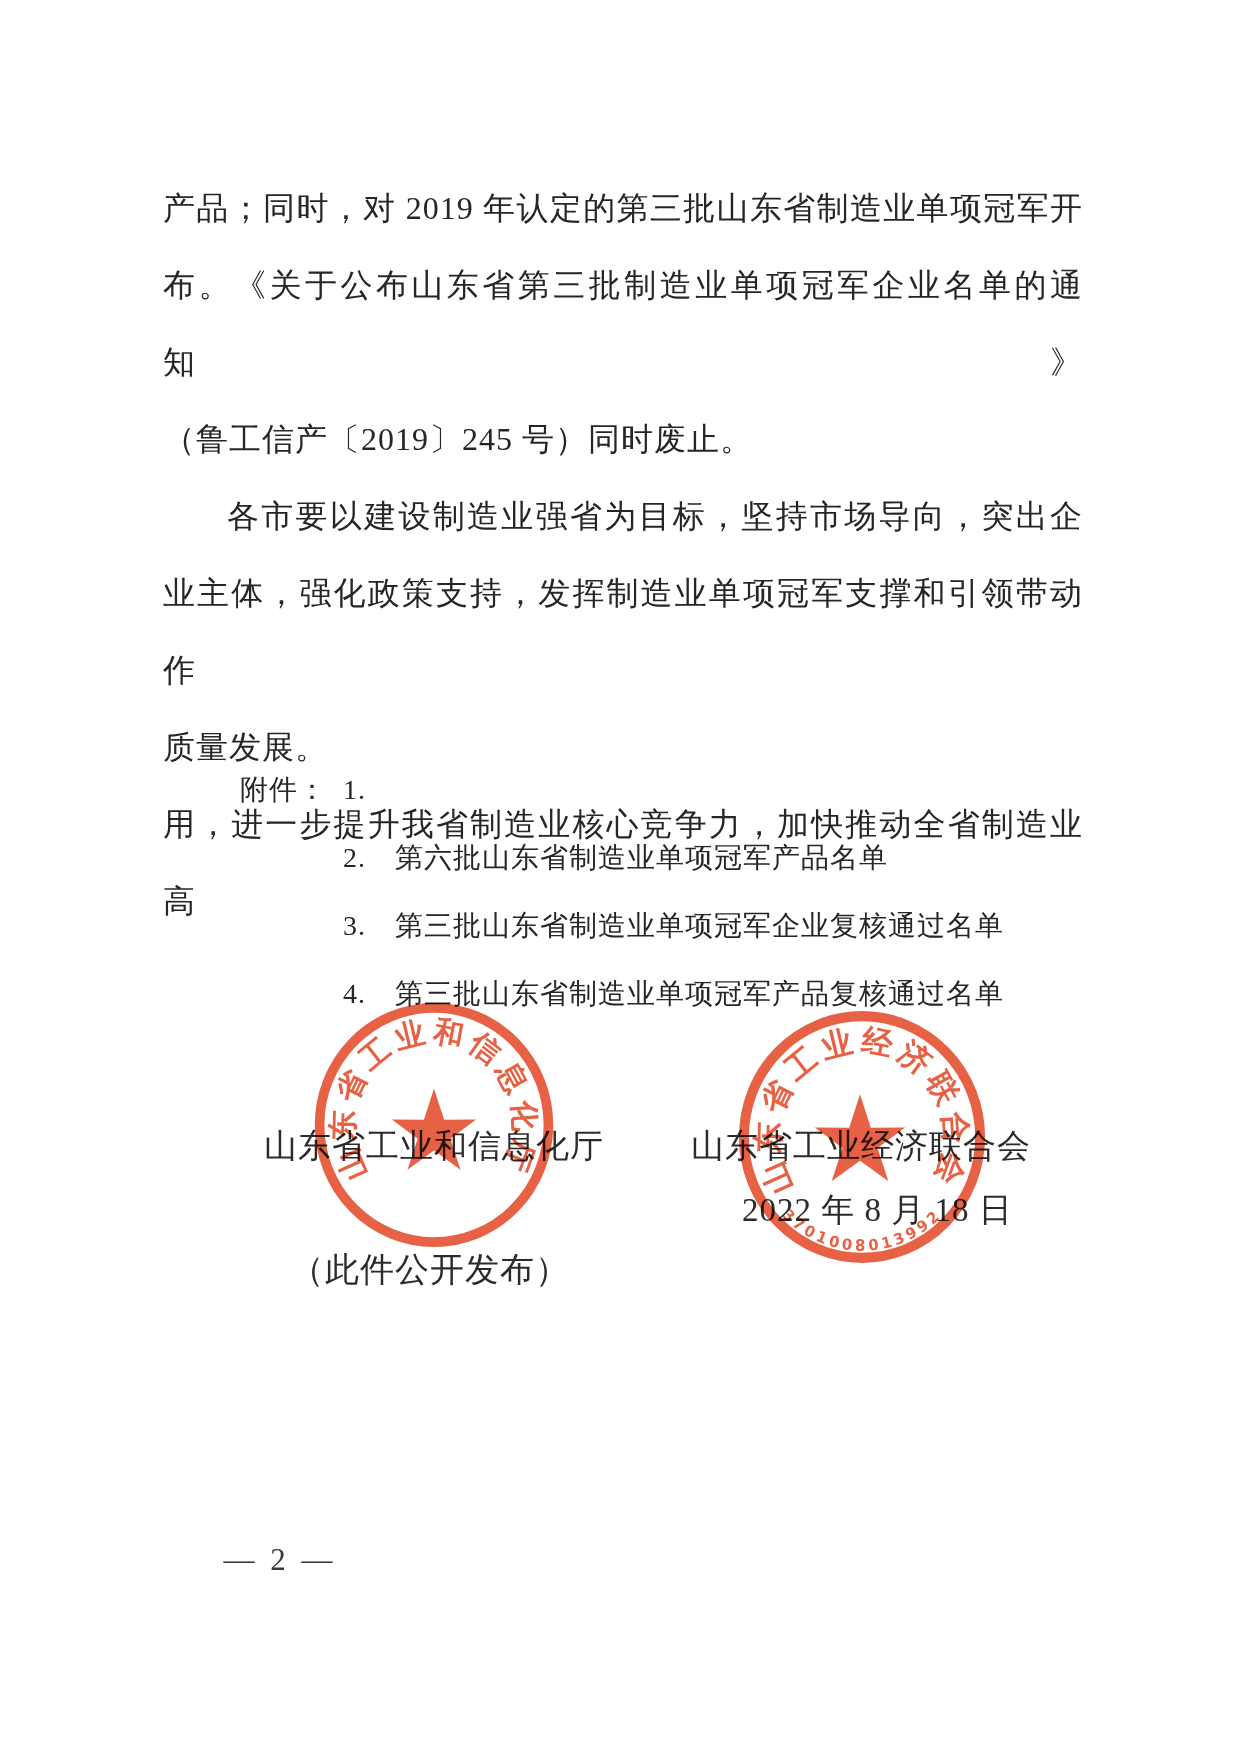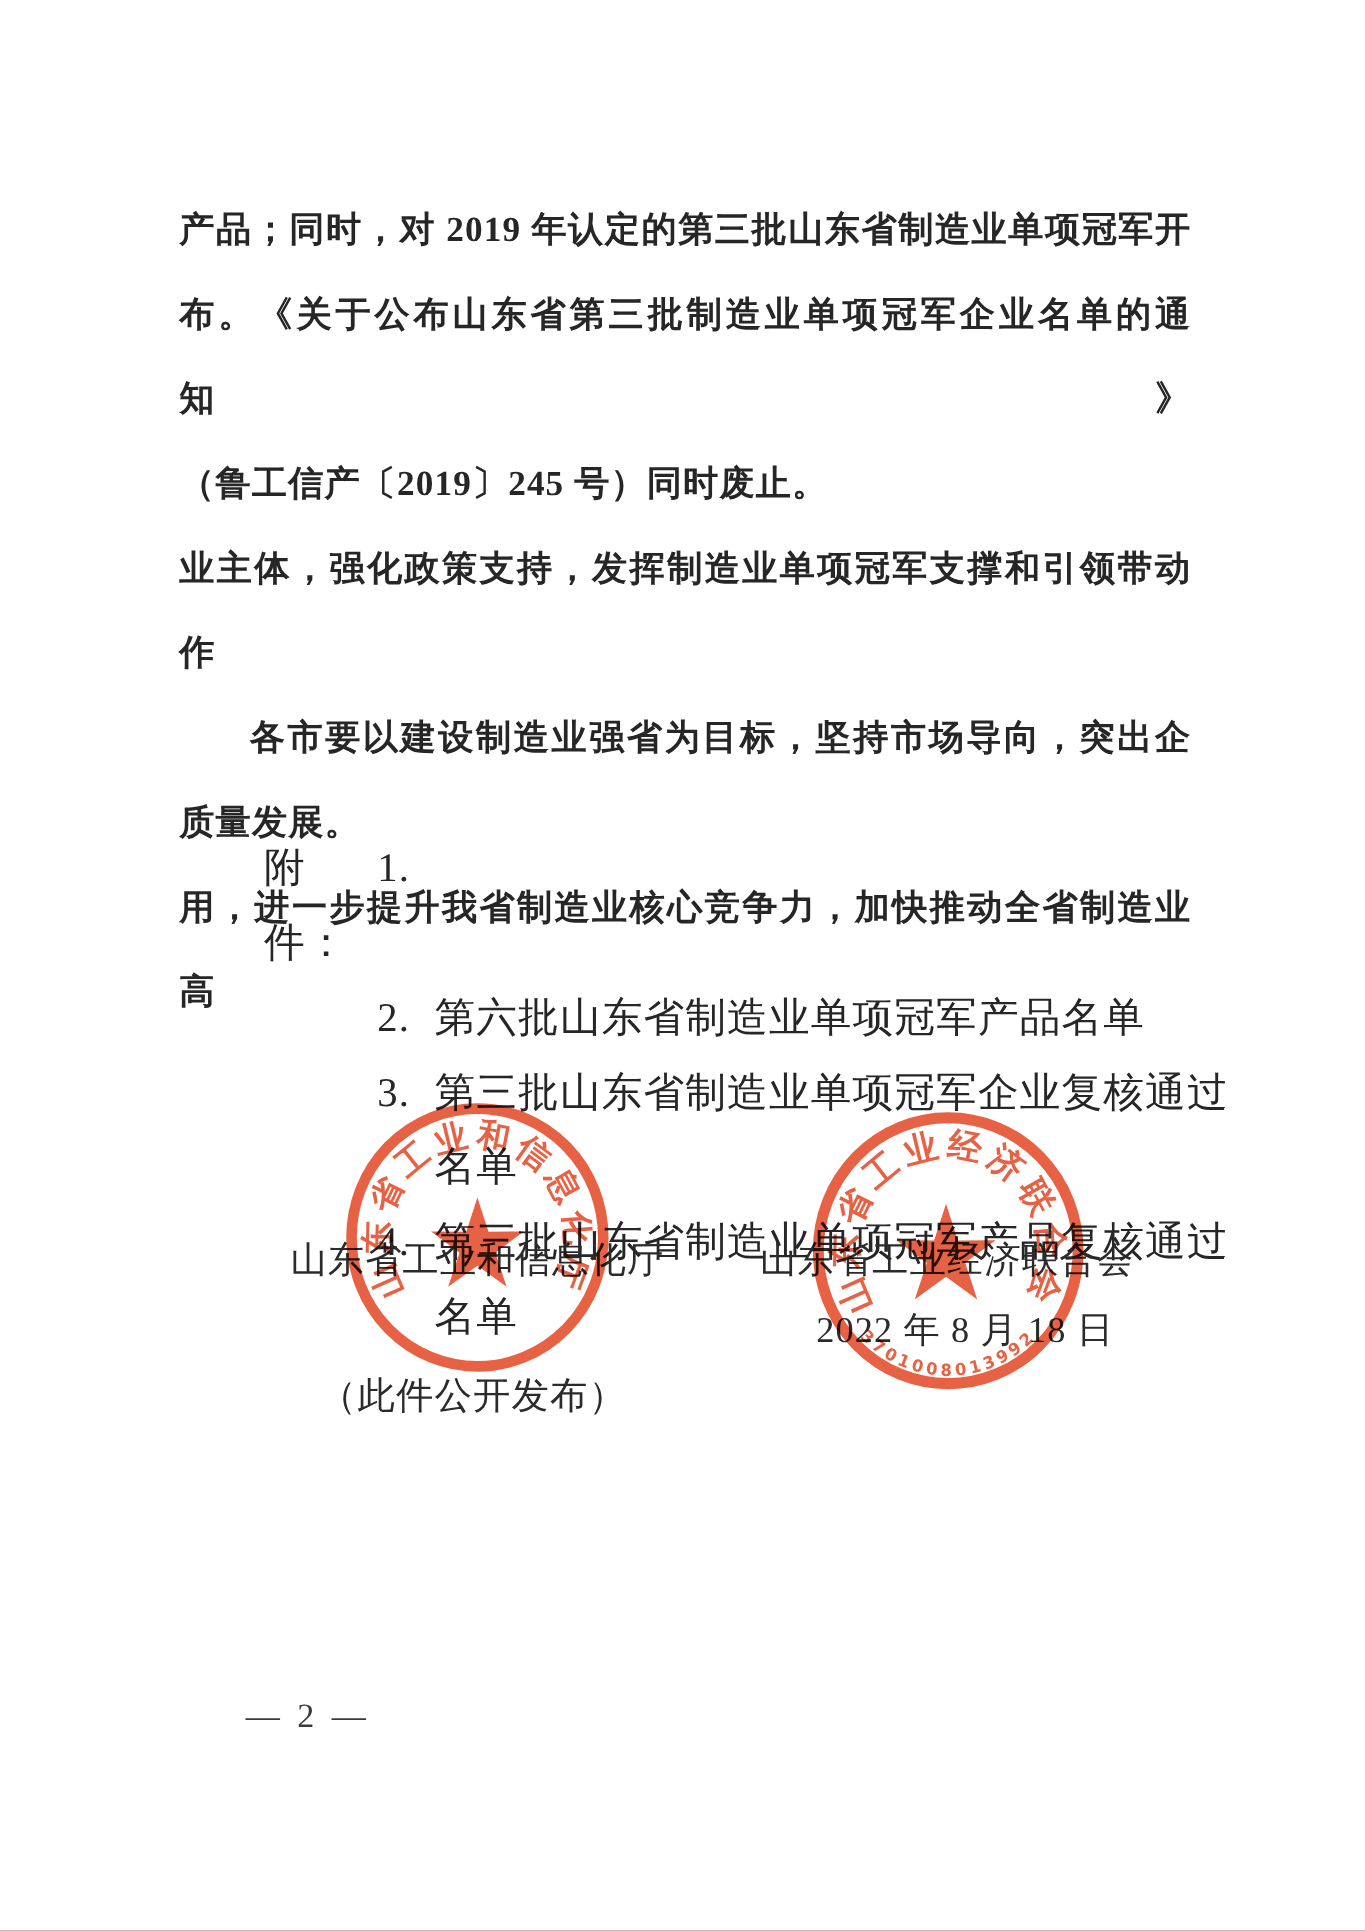--- a/index.html
+++ b/index.html
@@ -11,27 +11,27 @@
     overflow:hidden;
     font-family:"Liberation Serif","DejaVu Serif",serif;
     color:#262626;
   }
   
   .doc-body{
     position:absolute;left:163px;top:170px;width:920px;
     font-size:32px;line-height:77px;
     letter-spacing:1px;
   }
-  .doc-line{width:920px;font-weight:bold;}
+  .doc-line{width:920px;}
   .doc-line.fill{text-align:justify;text-align-last:justify;}
   .doc-line.indent{text-indent:2em;}
   
   .attachments{
     position:absolute;left:240px;top:756px;width:880px;
-    font-size:37px;line-height:68px;letter-spacing:1px;
+    font-size:28px;line-height:68px;letter-spacing:1px;
   }
   .att-row{display:flex;}
   .att-row.cont{margin-left:103px;}
   .att-label{flex:0 0 103px;}
   .att-num{flex:0 0 52px;}
   .att-text{flex:1 1 auto;}
   
   .sig{
     position:absolute;font-size:33px;line-height:44px;
     letter-spacing:1px;color:#2b2b2b;white-space:nowrap;
@@ -63,22 +63,22 @@
 </style>
 </head>
 <body>
 
 <div class="page">
 
   <div class="doc-body">
     <div class="doc-line fill">产品；同时，对 2019 年认定的第三批山东省制造业单项冠军开</div>
     <div class="doc-line fill">布。《关于公布山东省第三批制造业单项冠军企业名单的通知》</div>
     <div class="doc-line">（鲁工信产〔2019〕245 号）同时废止。</div>
+    <div class="doc-line fill indent">各市要以建设制造业强省为目标，坚持市场导向，突出企</div>
     <div class="doc-line fill">业主体，强化政策支持，发挥制造业单项冠军支撑和引领带动作</div>
-    <div class="doc-line fill indent">各市要以建设制造业强省为目标，坚持市场导向，突出企</div>
     <div class="doc-line">质量发展。</div>
     <div class="doc-line fill">用，进一步提升我省制造业核心竞争力，加快推动全省制造业高</div>
   </div>
 
   <div class="attachments">
     <div class="att-row">
       <span class="att-label">附件：</span>
       <span class="att-num">1.</span>
     </div>
     <div class="att-row cont">

